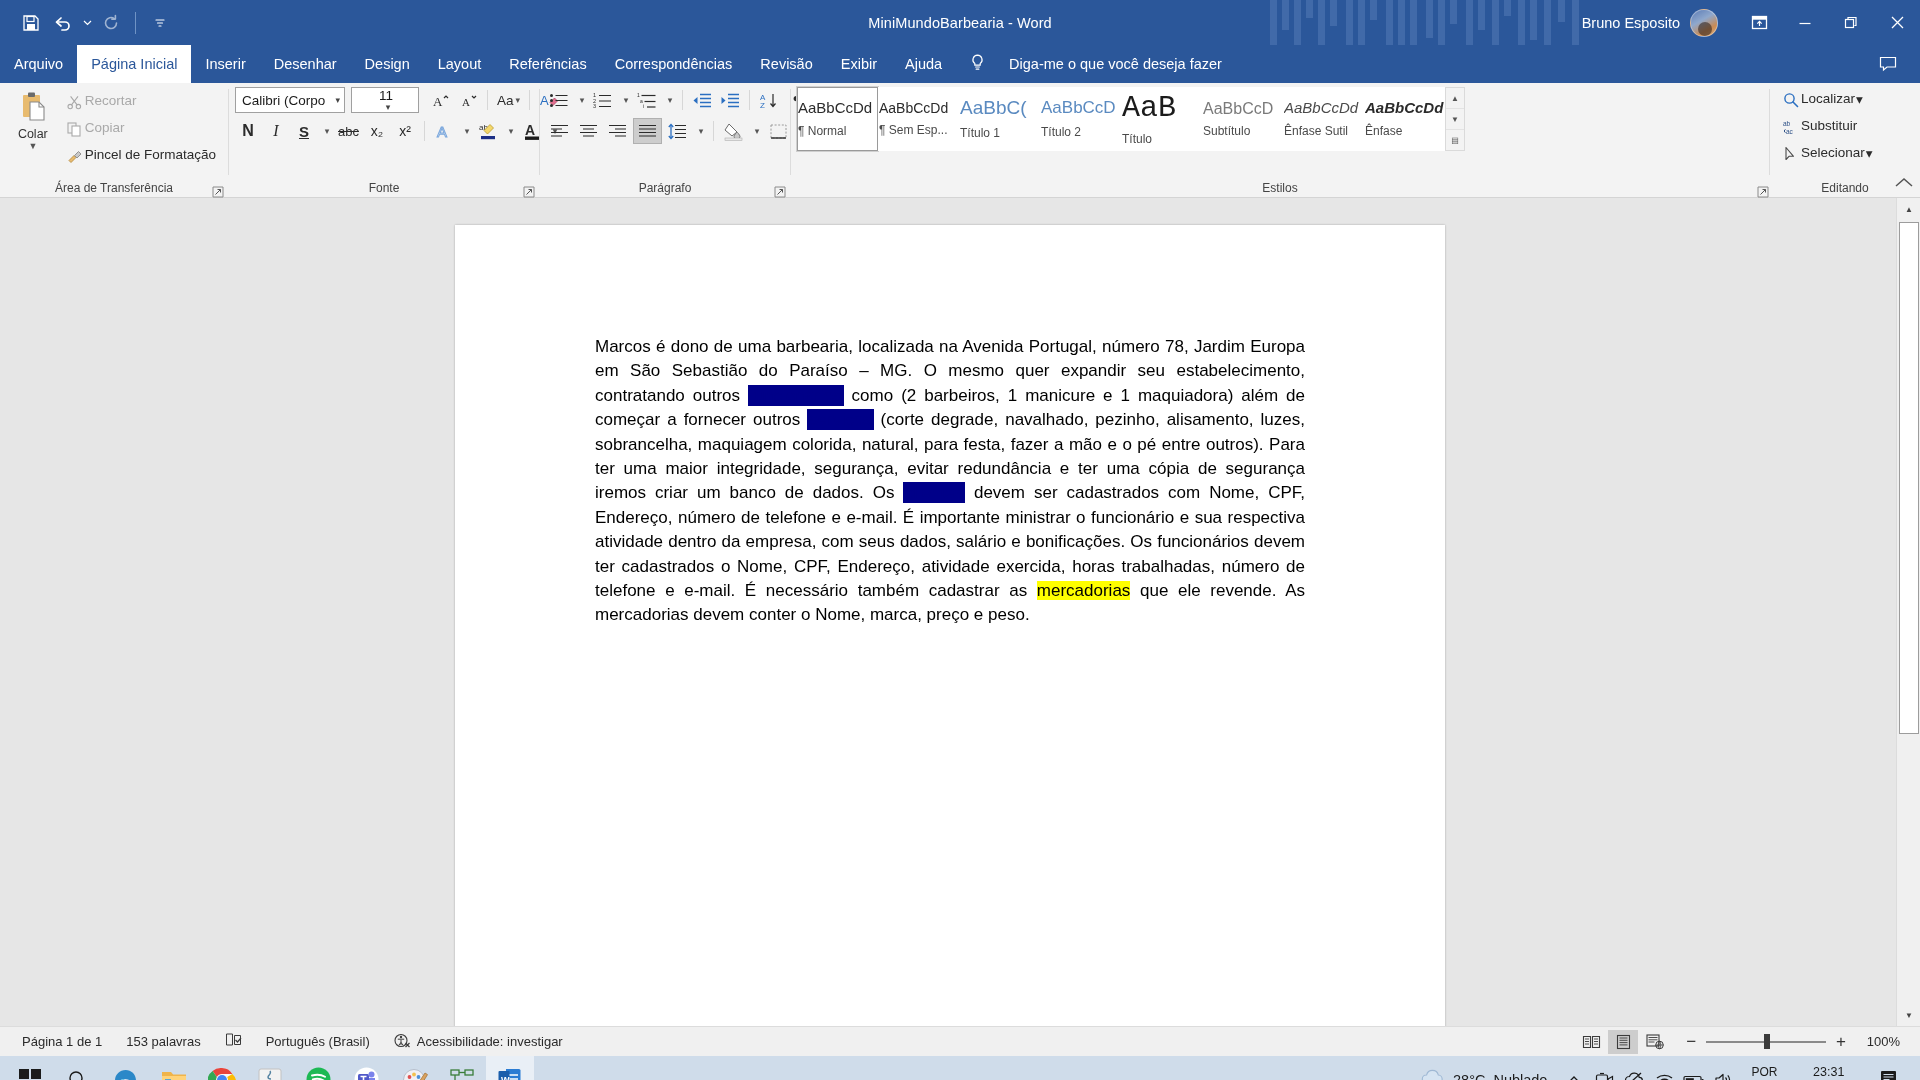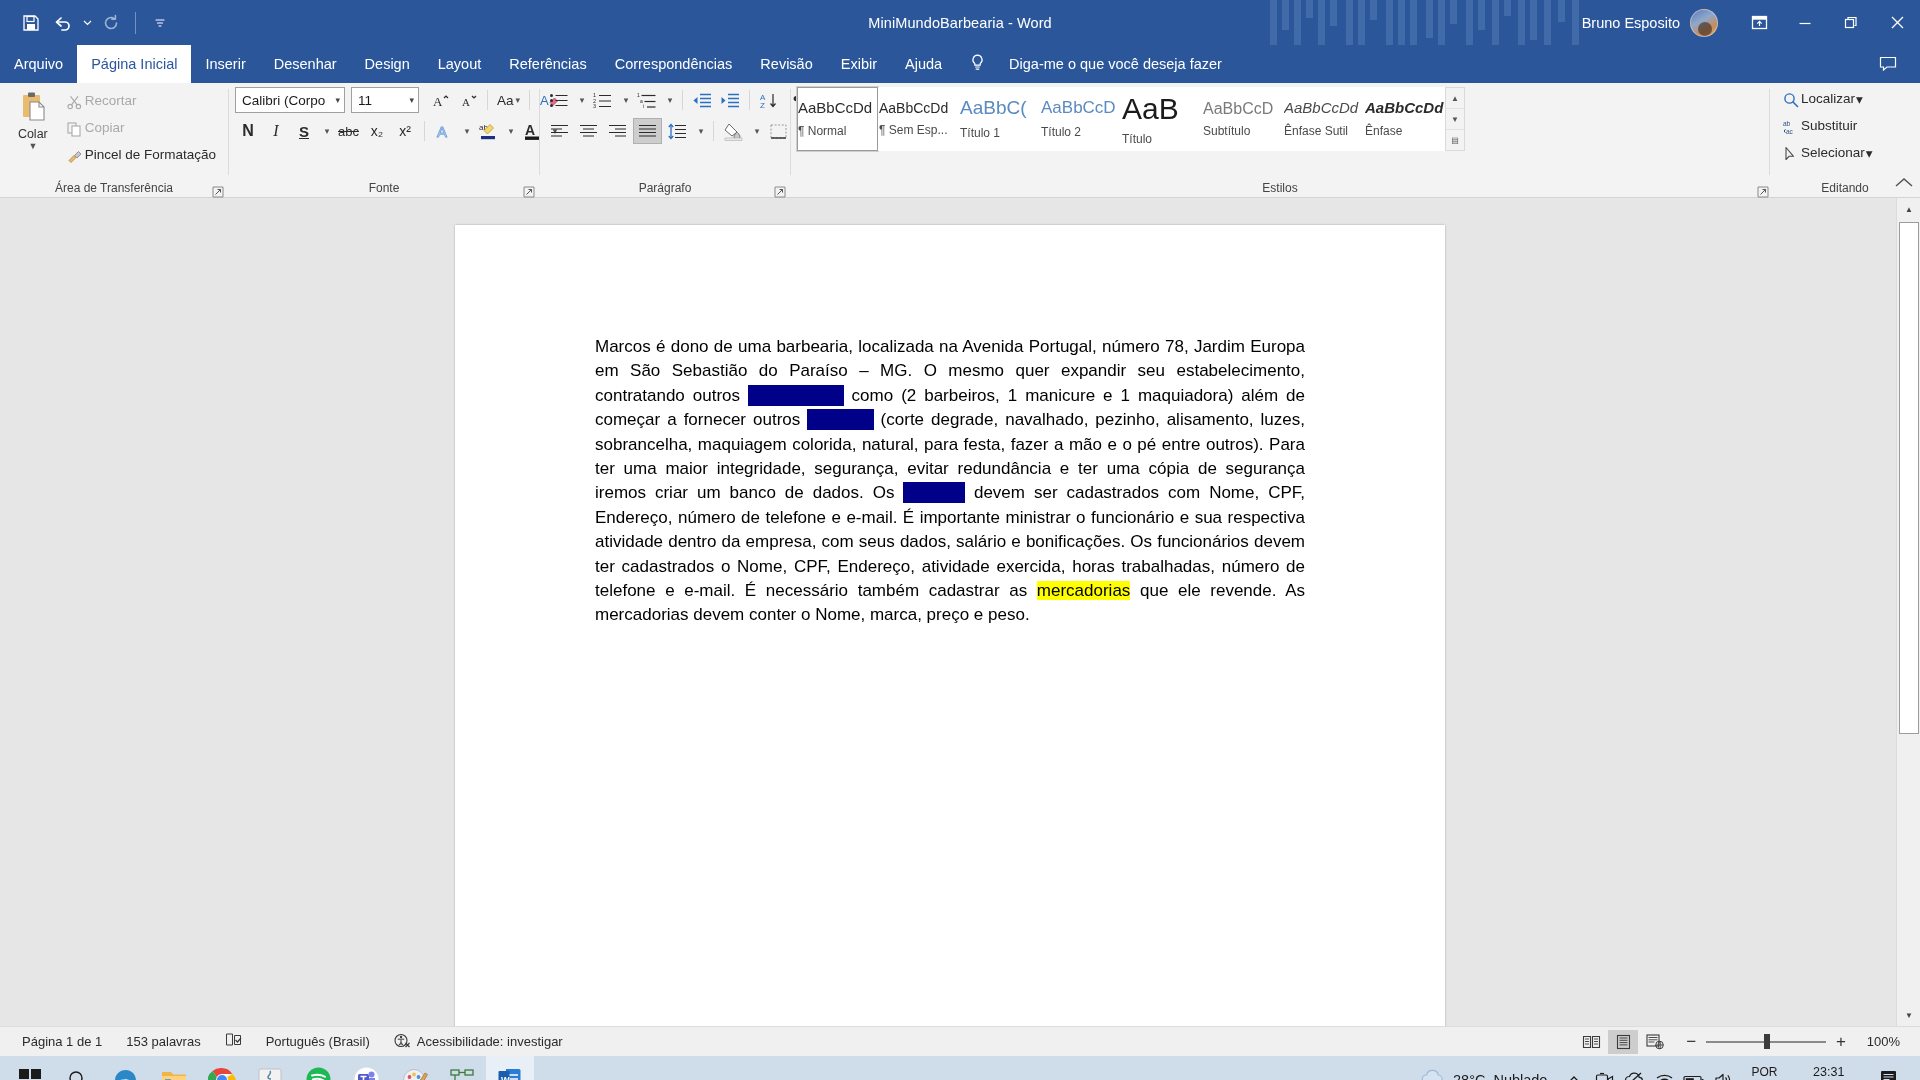--- a/index.html
+++ b/index.html
@@ -117,21 +117,21 @@
   .row { display: flex; align-items: center; gap: 2px; }
   .row1 { margin-bottom: 5px; }
   .combo {
     height: 26px; border: 1px solid #a0a0a0; background: #fff;
     display: flex; align-items: center; padding: 0 4px 0 6px;
     font-size: 13.5px; color: #1a1a1a;
   }
   .combo .cv { flex: 1; overflow: hidden; white-space: nowrap; }
   .combo .ar { font-size: 9px; color: #444; padding-left: 4px; }
   .fontname { width: 110px; }
-  .fontsize { width: 68px; margin-left: 4px;}
+  .fontsize { width: 68px; margin-left: 4px; flex-direction: column;}
   .ibtn {
     min-width: 26px; height: 26px; display: flex; align-items: center; justify-content: center;
     color: #2b2b2b; font-size: 14px; padding: 0 3px;
   }
   .ibtn.sel { background: #cdcdcd; border: 1px solid #b0b0b0; }
   .ibtn .car { font-size: 9px; color: #555; margin-left: 2px; }
   .vsep { width: 1px; height: 20px; background: #d7d7d7; margin: 0 4px; }
   .bold { font-weight: bold; font-size: 16px; }
   .ital { font-style: italic; font-family: "Liberation Serif", serif; font-size: 16px; }
   .undl { text-decoration: underline; font-weight: bold; font-size: 15px; }
@@ -642,21 +642,21 @@
             </div>
             <div class="style-item">
               <div class="style-prev" style="font-size: 19px; color: rgb(90, 138, 192); font-weight: normal; font-style: normal;">AaBbC(</div>
               <div class="style-name">Título 1</div>
             </div>
             <div class="style-item">
               <div class="style-prev" style="font-size: 17px; color: rgb(90, 138, 192); font-weight: normal; font-style: normal;">AaBbCcD</div>
               <div class="style-name">Título 2</div>
             </div>
             <div class="style-item">
-              <div class="style-prev" style="font-size: 30px; color: rgb(27, 27, 27); font-weight: normal; font-style: normal;">AaB</div>
+              <div class="style-prev" style="font-size: 30px; color: rgb(27, 27, 27); font-weight: normal; font-style: normal; font-family: Liberation Mono, monospace;">AaB</div>
               <div class="style-name">Título</div>
             </div>
             <div class="style-item">
               <div class="style-prev" style="font-size: 16px; color: rgb(122, 122, 122); font-weight: normal; font-style: normal;">AaBbCcD</div>
               <div class="style-name">Subtítulo</div>
             </div>
             <div class="style-item">
               <div class="style-prev" style="font-size: 15px; color: rgb(74, 74, 74); font-weight: normal; font-style: italic;">AaBbCcDd</div>
               <div class="style-name">Ênfase Sutil</div>
             </div>

